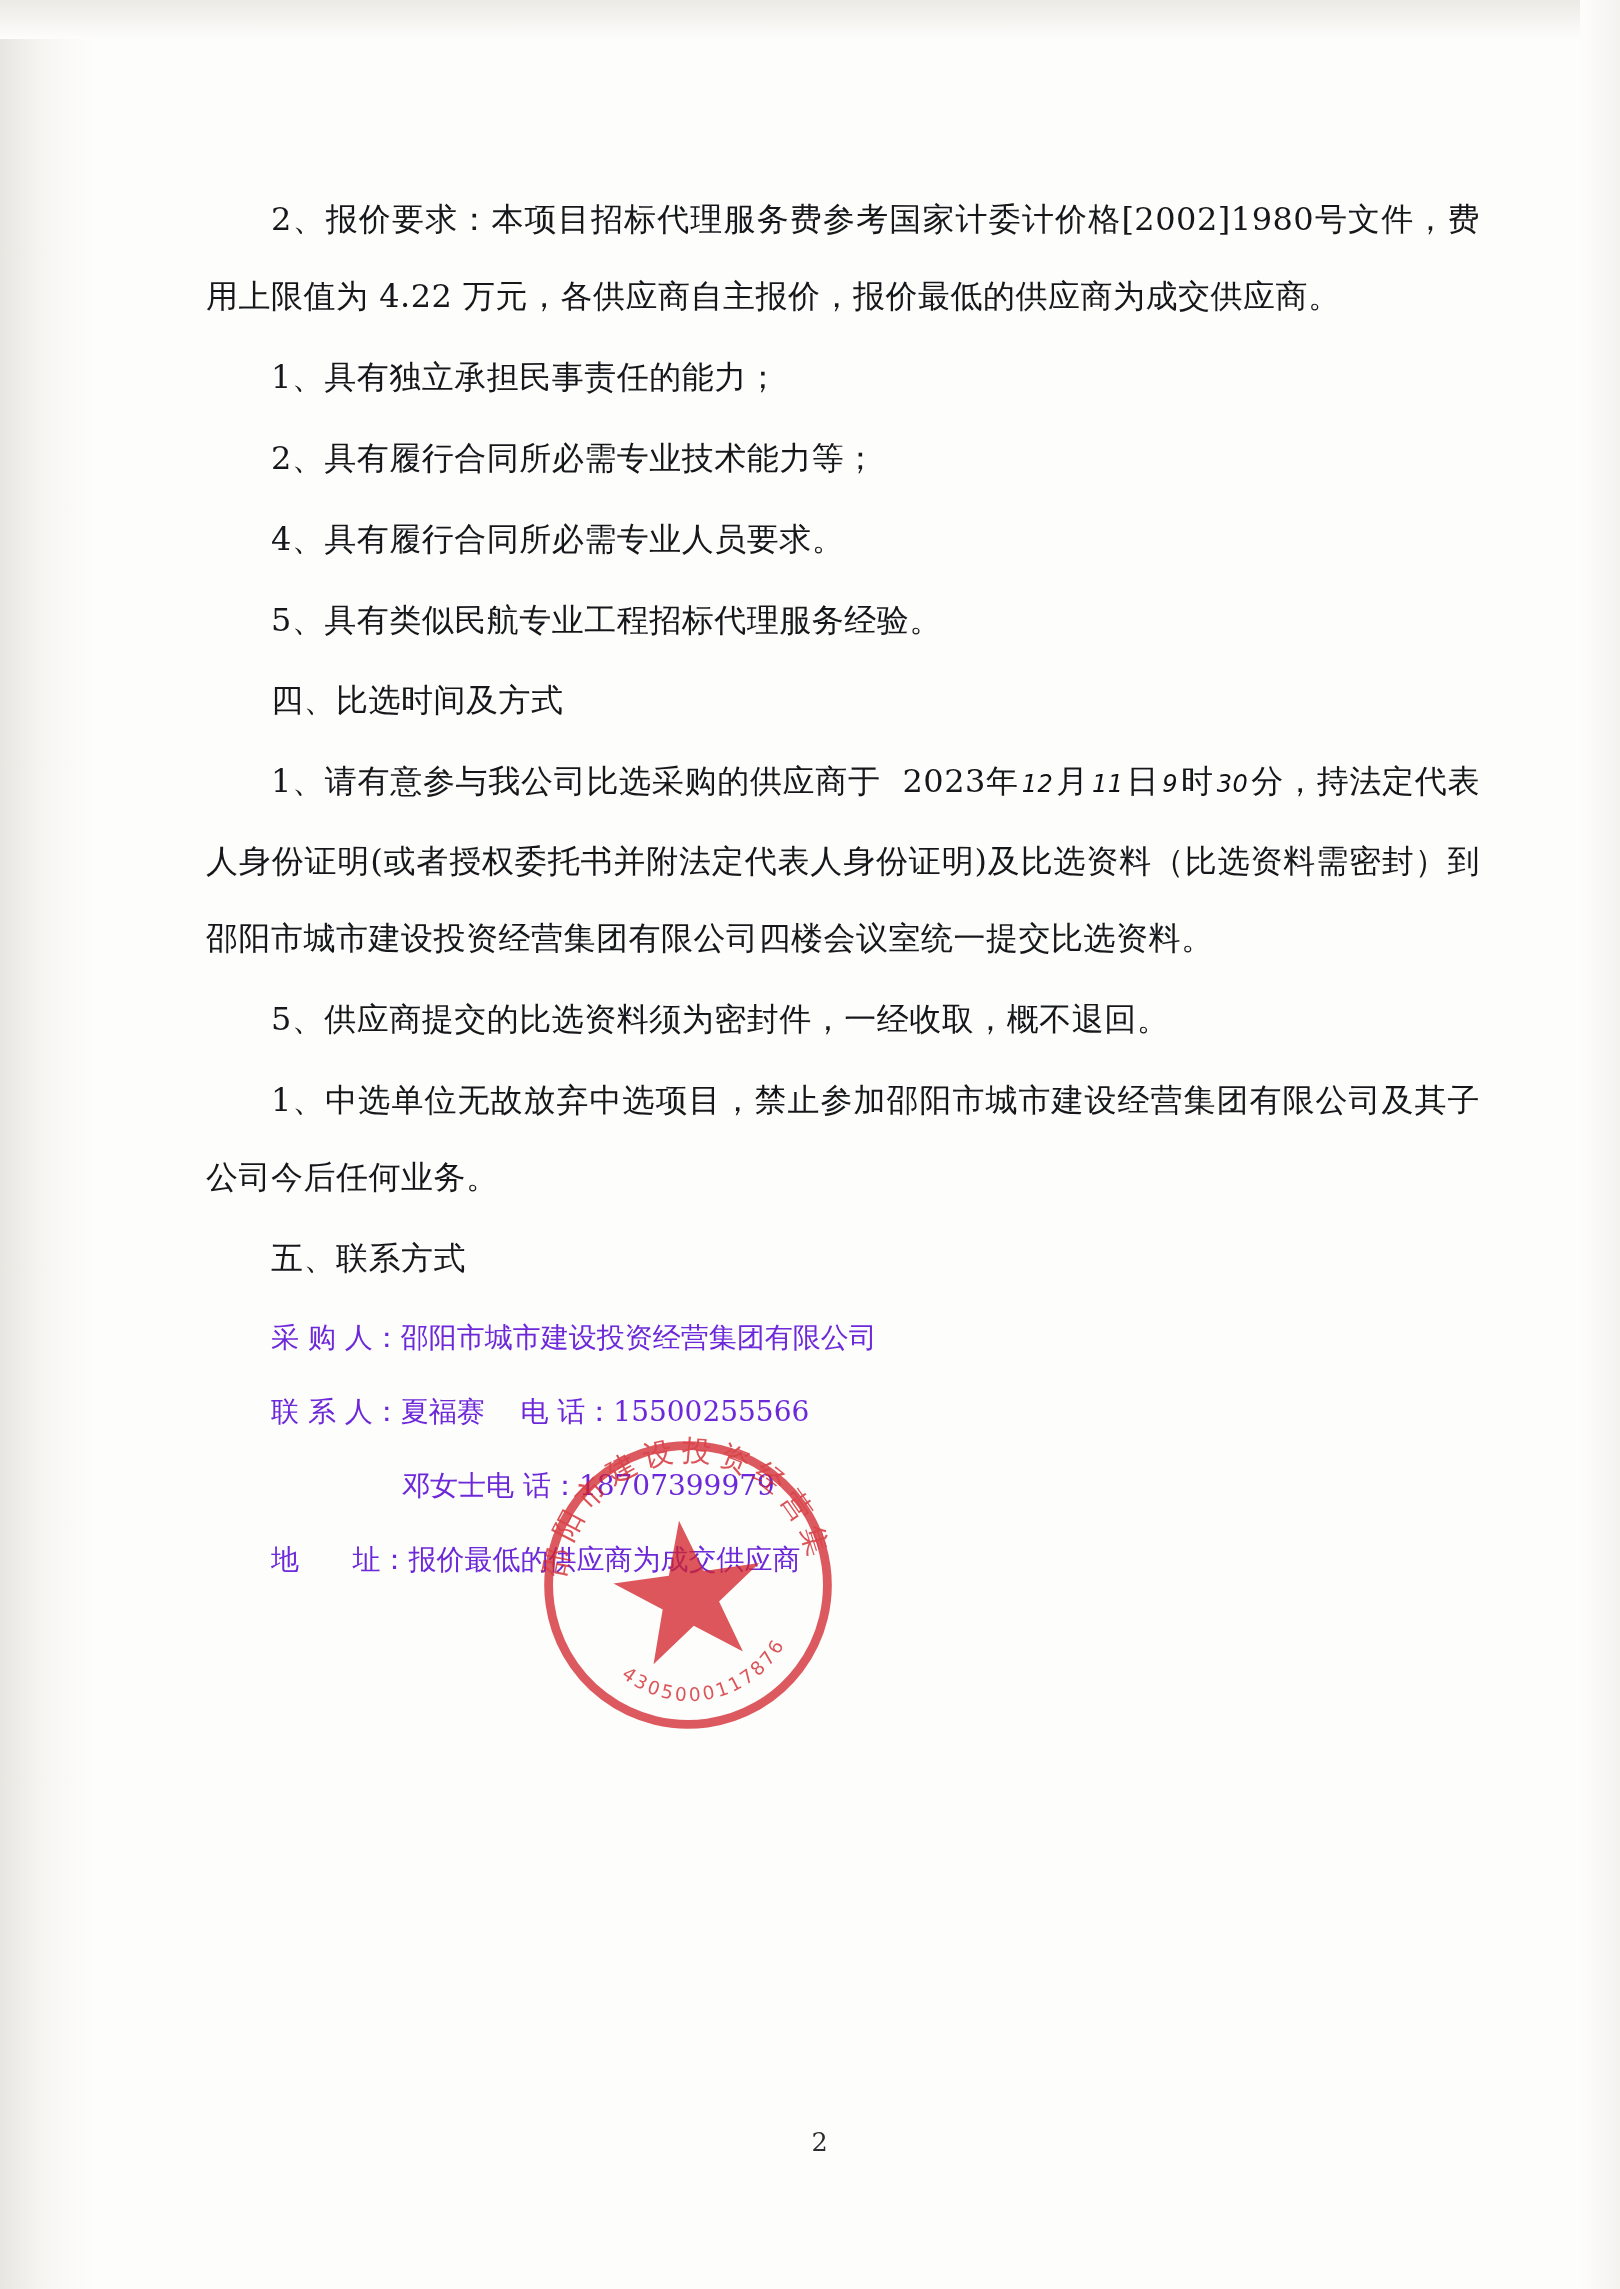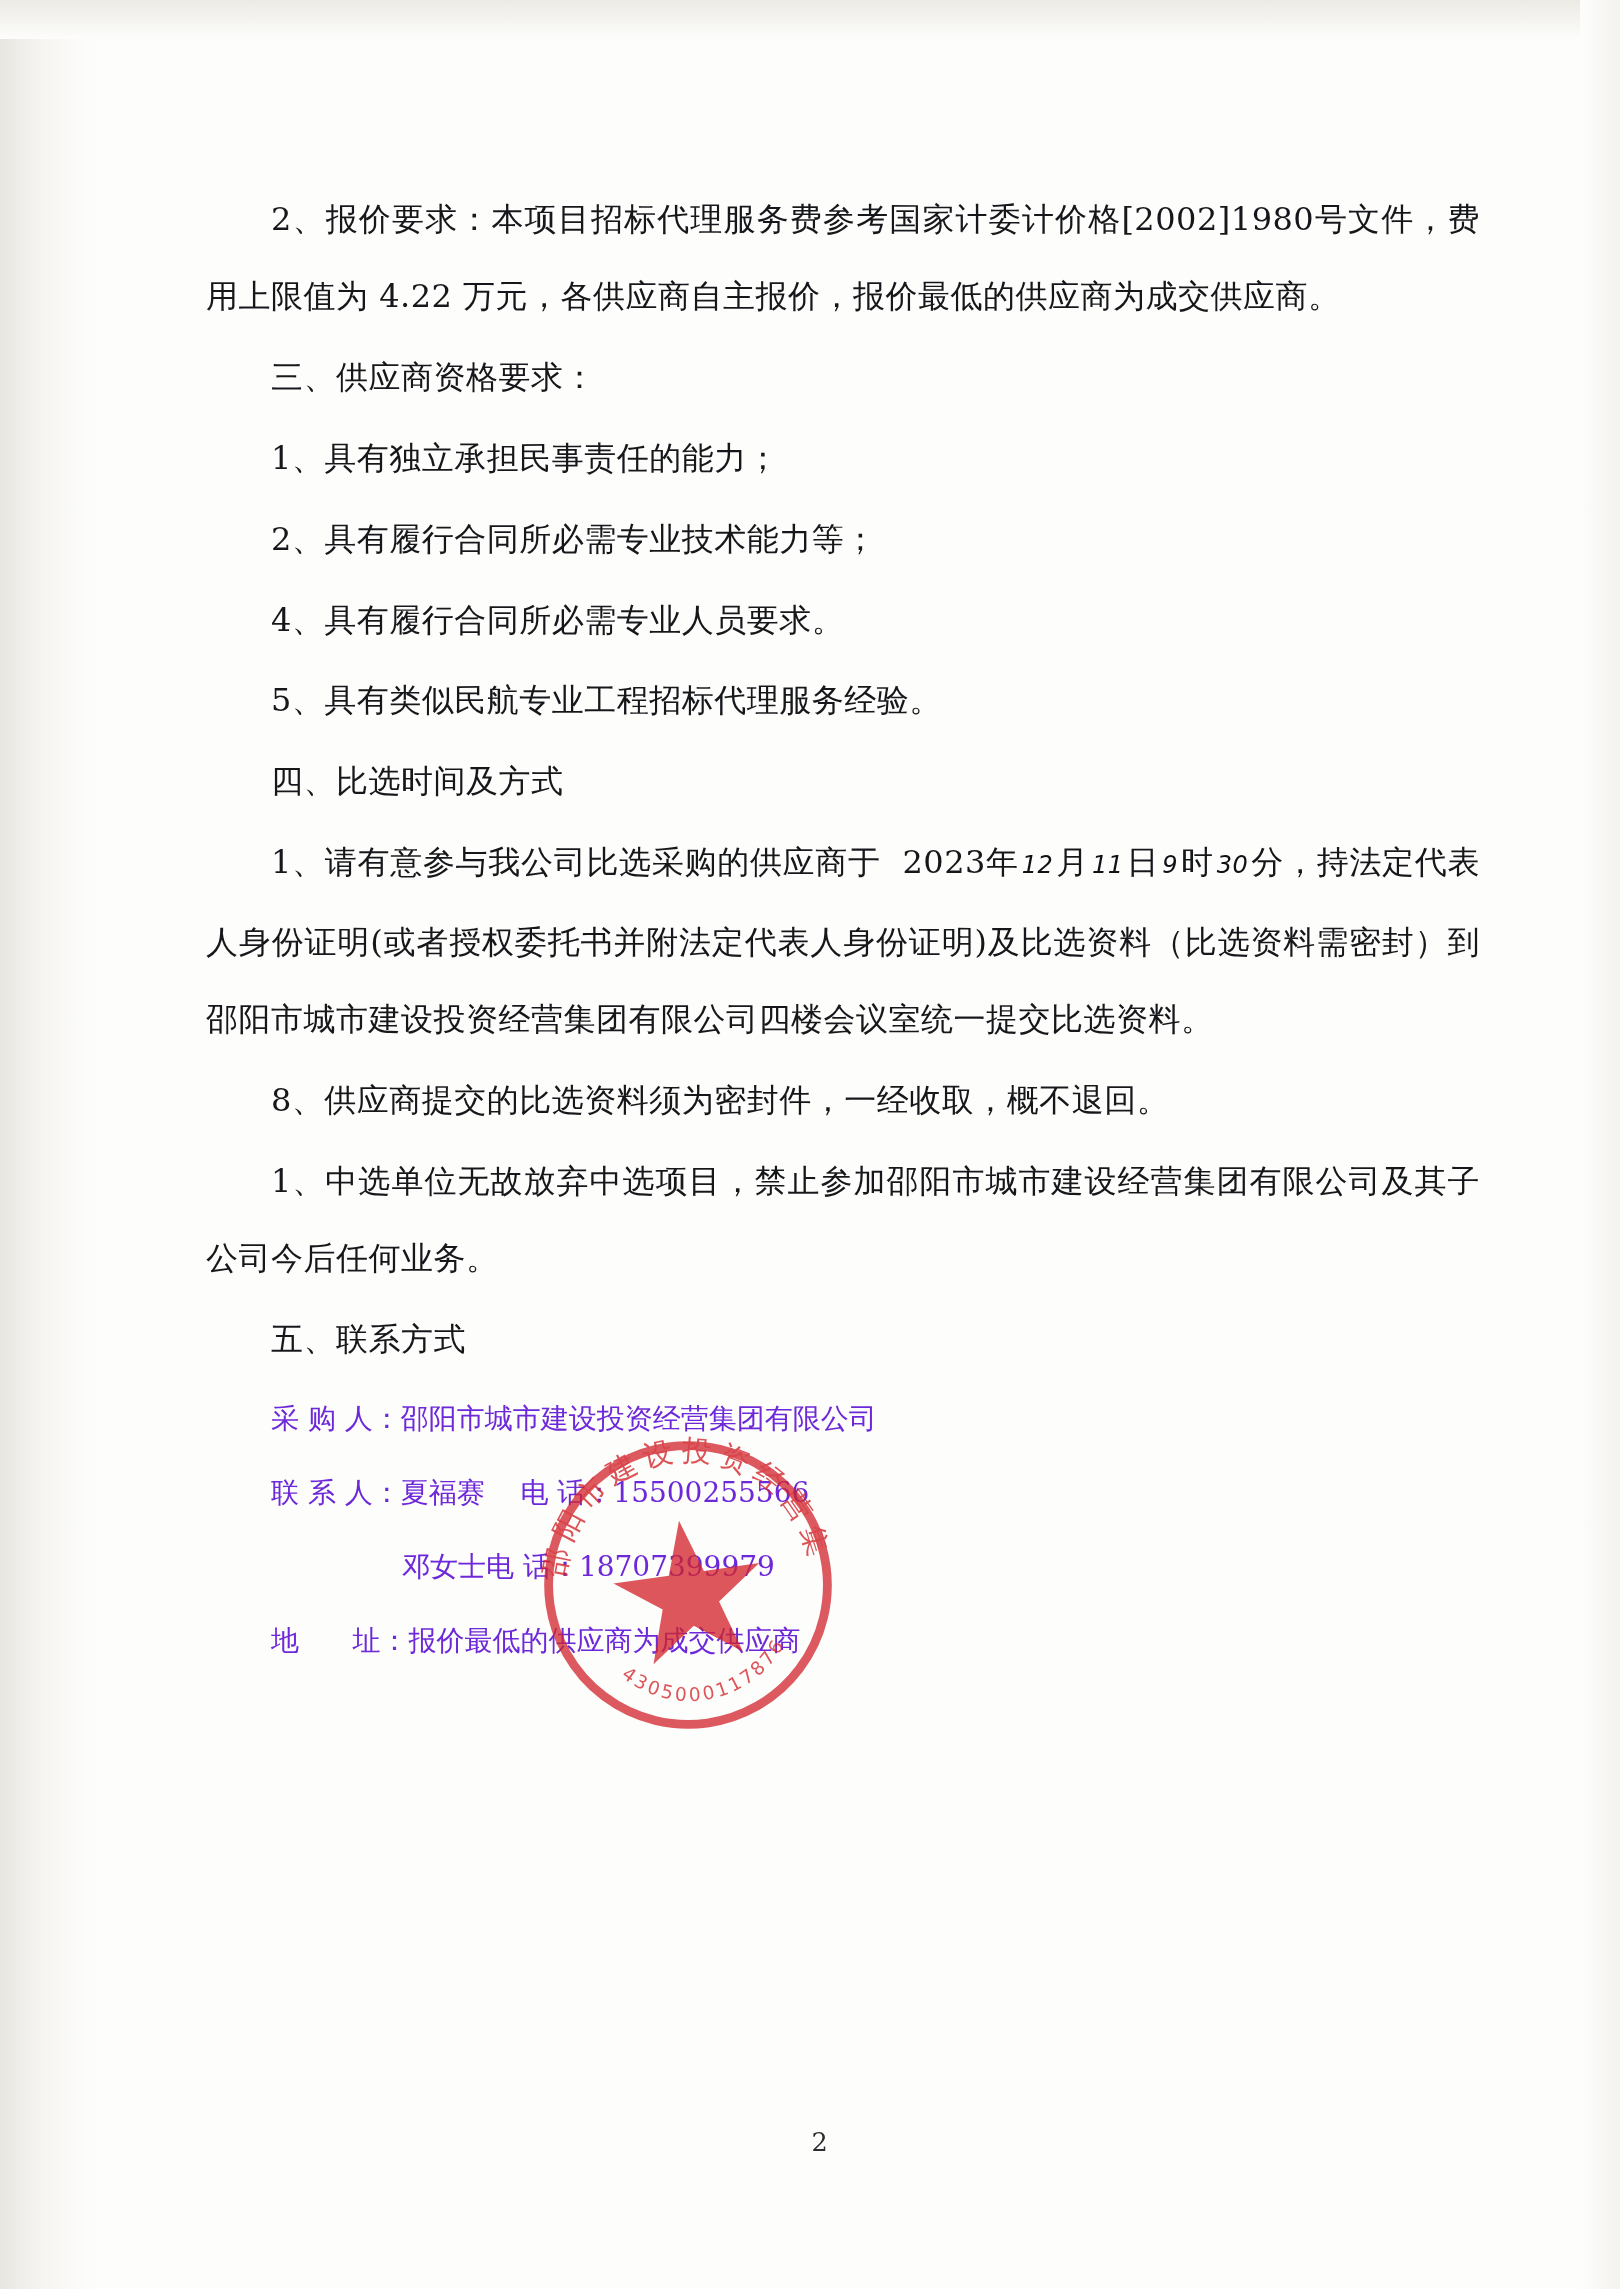--- a/index.html
+++ b/index.html
@@ -110,32 +110,31 @@
 <div class="page">
 
   <div class="scan-edge-left"></div>
   <div class="scan-edge-top"></div>
   <div class="scan-edge-right"></div>
 
   <div class="content">
 
     <p class="para indent">2、报价要求：本项目招标代理服务费参考国家计委计价格[2002]1980号文件，费用上限值为 4.22 万元，各供应商自主报价，报价最低的供应商为成交供应商。</p>
 
-    <p class="para indent heading">三、供应商资格要求：</p>
 
     <p class="para indent">1、具有独立承担民事责任的能力；</p>
     <p class="para indent">2、具有履行合同所必需专业技术能力等；</p>
     <p class="para indent">4、具有履行合同所必需专业人员要求。</p>
     <p class="para indent">5、具有类似民航专业工程招标代理服务经验。</p>
 
     <p class="para indent heading">四、比选时间及方式</p>
 
     <p class="para indent"><span>1、请有意参与我公司比选采购的供应商于</span><span class="nobr">&nbsp;&nbsp;<span>2023</span><span>年</span><span class="handwrite">12</span><span>月</span><span class="handwrite">11</span><span>日</span><span class="handwrite">9</span><span>时</span><span class="handwrite">30</span><span>分，</span></span><span>持法定代表人身份证明(或者授权委托书并附法定代表人身份证明)及比选资料（比选资料需密封）到邵阳市城市建设投资经营集团有限公司四楼会议室统一提交比选资料。</span></p>
 
-    <p class="para indent">8、供应商提交的比选资料须为密封件，一经收取，概不退回。</p>
+    <p class="para indent">5、供应商提交的比选资料须为密封件，一经收取，概不退回。</p>
     <p class="para indent">1、中选单位无故放弃中选项目，禁止参加邵阳市城市建设经营集团有限公司及其子公司今后任何业务。</p>
 
     <p class="para indent heading">五、联系方式</p>
 
     <div class="contact-block">
       <div class="contact-line"><span>采 购 人：</span><span>邵阳市城市建设投资经营集团有限公司</span></div>
       <div class="contact-line"><span>联 系 人：</span><span>夏福赛    电 话：15500255566</span></div>
       <div class="contact-line sub"><span>邓女士</span><span>电 话：18707399979</span></div>
       <div class="contact-line"><span>地      址：</span><span>报价最低的供应商为成交供应商</span></div>
     </div>

